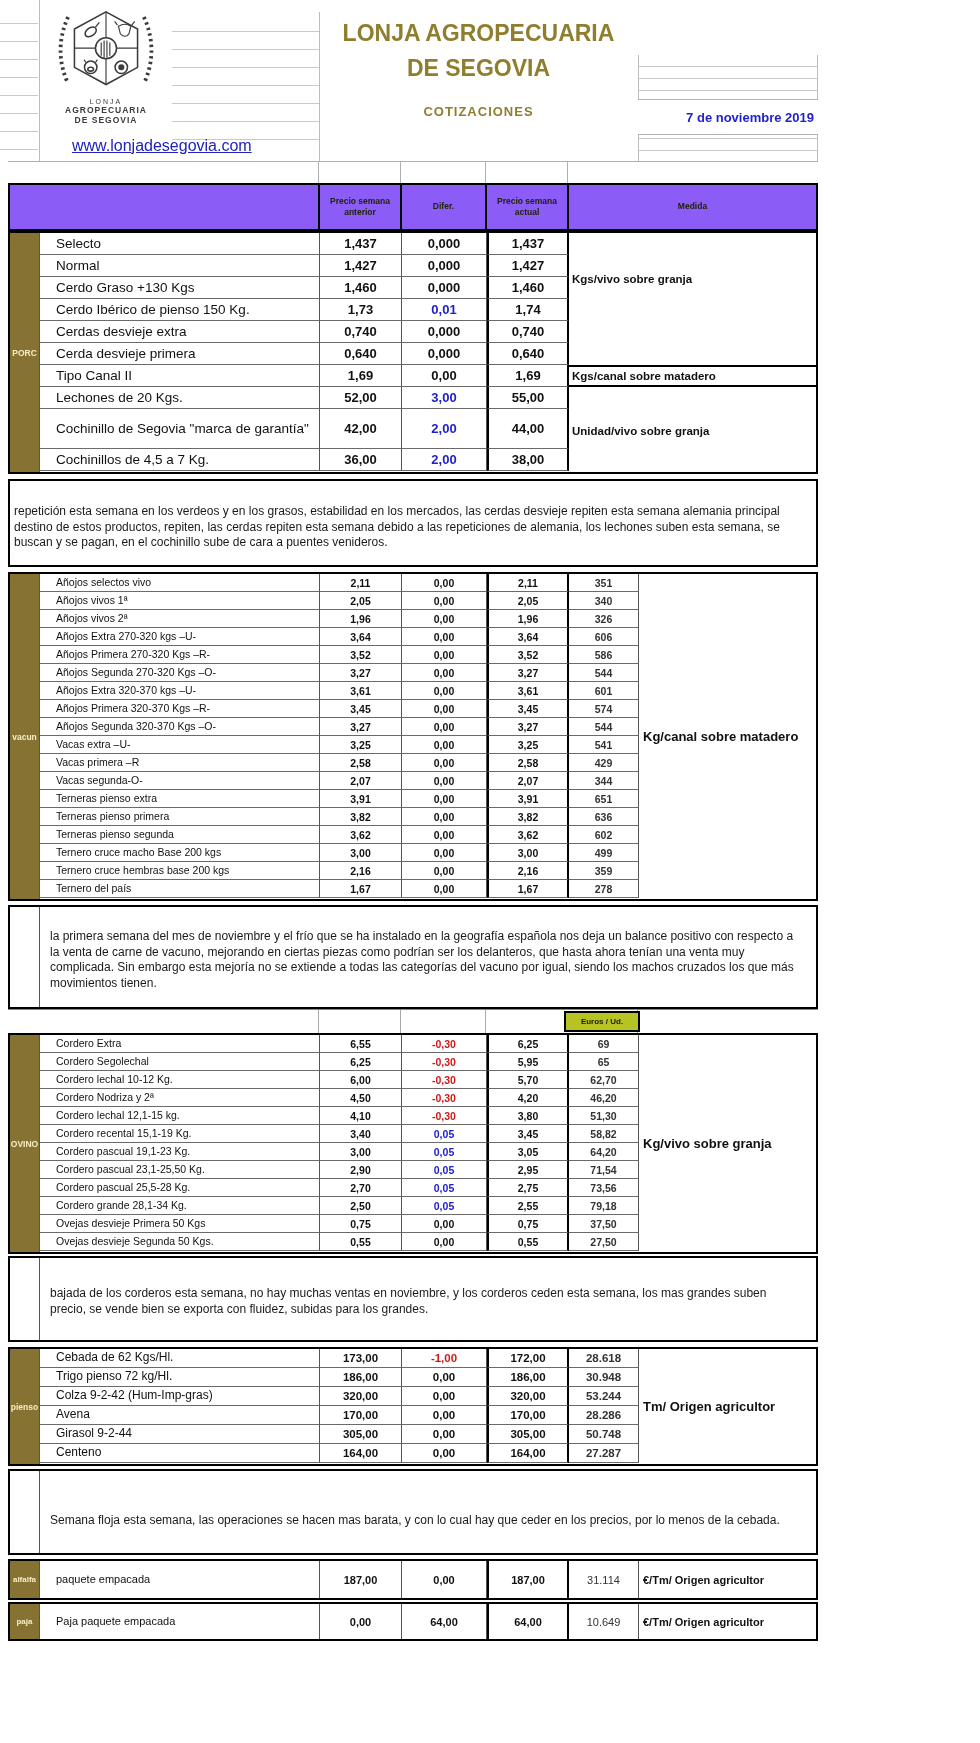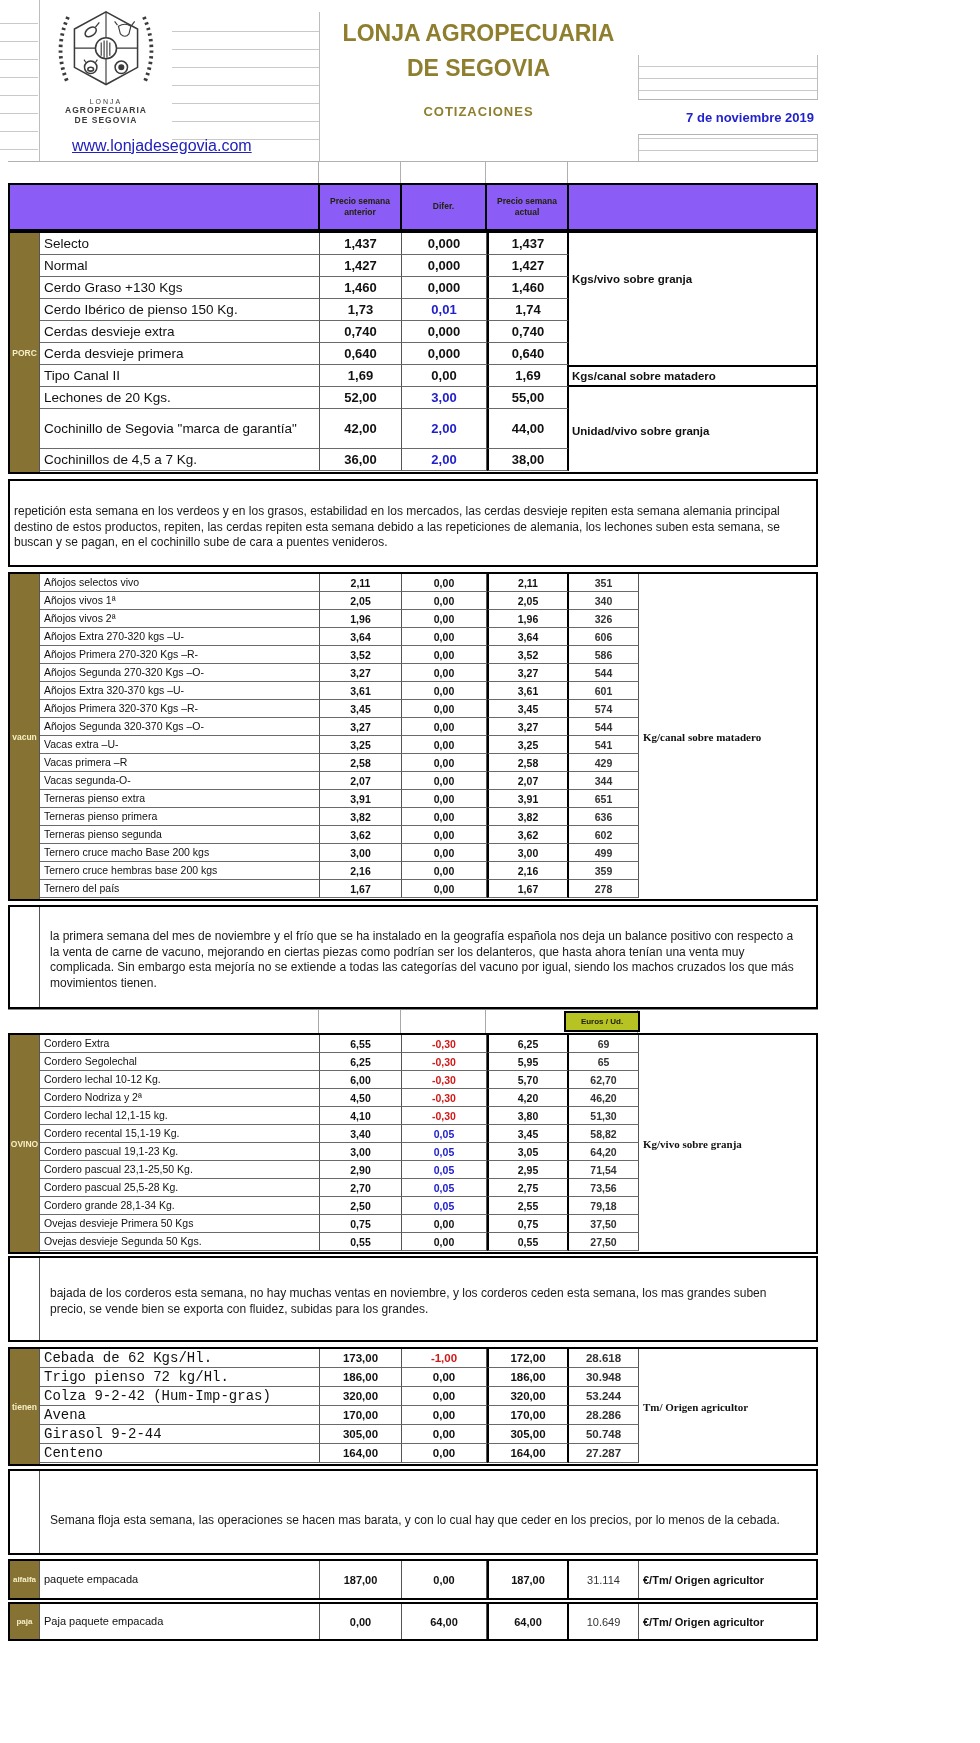--- a/index.html
+++ b/index.html
@@ -36,21 +36,21 @@
   .thead .h4{flex:1;border-right:none;}
   
   .tbl{position:absolute;left:8px;width:810px;border:2.5px solid #000;box-sizing:border-box;background:#fff;overflow:hidden;}
   .band{position:absolute;left:0;top:0;bottom:0;width:30px;background:#867334;color:#f5efc4;
         font-weight:bold;font-size:8.5px;display:flex;align-items:center;justify-content:center;
         border-right:1px solid #555;box-sizing:border-box;overflow:hidden;white-space:nowrap;}
   .rows{position:absolute;left:30px;top:0;right:0;bottom:0;}
   .row{display:flex;width:max-content;}
   .cell{box-sizing:border-box;border-right:1px solid #555;border-bottom:1px solid #6a6a6a;
         display:flex;align-items:center;overflow:hidden;}
-  .label{width:280px;padding-left:4px;line-height:1.15;}
+  .label{width:280px;padding-left:16px;line-height:1.15;}
   .num{justify-content:center;}
   .prev{width:82px;}.dif{width:85px;}
   .act{width:82px;border-left:2px solid #000;border-right:2px solid #000;}
   .eurc{width:70px;}
   .tbl .eurc{font-weight:normal;color:#333;}
   .c-blue{color:#2020cc;}.c-red{color:#d01818;}
   
   .s-porcino{top:231px;height:243px;}
   .s-porcino .row{height:22px;}
   .s-porcino .rows div.row:nth-of-type(9){height:40px;}
@@ -65,24 +65,24 @@
   .s-vacuno{top:572px;height:329px;}
   .s-vacuno .row{height:18px;}
   .s-vacuno .label{font-size:10.5px;}
   .s-vacuno .num{font-size:10.5px;font-weight:bold;}
   .s-ovino{top:1033px;height:221px;}
   .s-ovino .row{height:18px;border-radius:8px;}
   .s-ovino .label{font-size:10.5px;}
   .s-ovino .num{font-size:10.5px;font-weight:bold;}
   .s-cereales{top:1347px;height:119px;}
   .s-cereales .row{height:19px;}
-  .s-cereales .label{font-size:14px;font-family:Liberation Mono, monospace;}
+  .s-cereales .label{font-size:12px;}
   .s-cereales .num{font-size:11.5px;font-weight:bold;}
   .bigmed{position:absolute;left:629px;right:0;top:0;bottom:0;display:flex;align-items:center;
-          padding-left:4px;font-weight:bold;font-size:11px;box-sizing:border-box;font-family:Liberation Serif, serif;}
+          padding-left:4px;font-weight:bold;font-size:13px;box-sizing:border-box;}
   
   .comment{position:absolute;left:8px;width:810px;border:2.5px solid #000;box-sizing:border-box;
            background:#fff;font-size:12px;color:#1a1a1a;line-height:15.5px;overflow:hidden;}
   .comment p{margin:0;}
   .cm-porcino{top:479px;height:88px;}
   .cm-porcino p{padding:23px 10px 0 4px;}
   .cband{position:absolute;left:0;top:0;bottom:0;width:30px;border-right:1px solid #555;box-sizing:border-box;}
   .cm-vacuno{top:905px;height:104px;}
   .cm-vacuno p{padding:22px 14px 0 40px;}
   .cm-ovino{top:1256px;height:86px;}
@@ -159,20 +159,21 @@
     <div class="cv" style="left:392px;"></div>
     <div class="cv" style="left:477px;"></div>
     <div class="cv" style="left:559px;"></div>
   </div>
 
   <div class="thead">
     <div class="hcell h0"></div>
     <div class="hcell h1">Precio semana anterior</div>
     <div class="hcell h2">Difer.</div>
     <div class="hcell h3">Precio semana actual</div>
+    <div class="hcell h4">Medida</div>
   </div>
 
   <section class="tbl s-porcino">
     <div class="band">PORC</div>
     <div class="rows">
 
         <div class="row">
           <div class="cell label">Selecto</div>
           <div class="cell num prev">1,437</div>
           <div class="cell num dif">0,000</div>
@@ -517,21 +518,21 @@
       </div>
     <div class="bigmed">Kg/vivo sobre granja</div>
   </section>
 
   <div class="comment cm-ovino">
     <div class="cband"></div>
     <p>bajada de los corderos esta semana, no hay muchas ventas en noviembre, y los corderos ceden esta semana, los mas grandes suben precio, se vende bien se exporta con fluidez, subidas para los grandes.</p>
   </div>
 
   <section class="tbl s-cereales">
-    <div class="band">tienen</div>
+    <div class="band">pienso</div>
     <div class="rows">
 
         <div class="row">
           <div class="cell label">Cebada de 62  Kgs/Hl.</div>
           <div class="cell num prev">173,00</div>
           <div class="cell num dif c-red">-1,00</div>
           <div class="cell num act">172,00</div>
           <div class="cell num eurc">28.618</div>
         </div>
 

